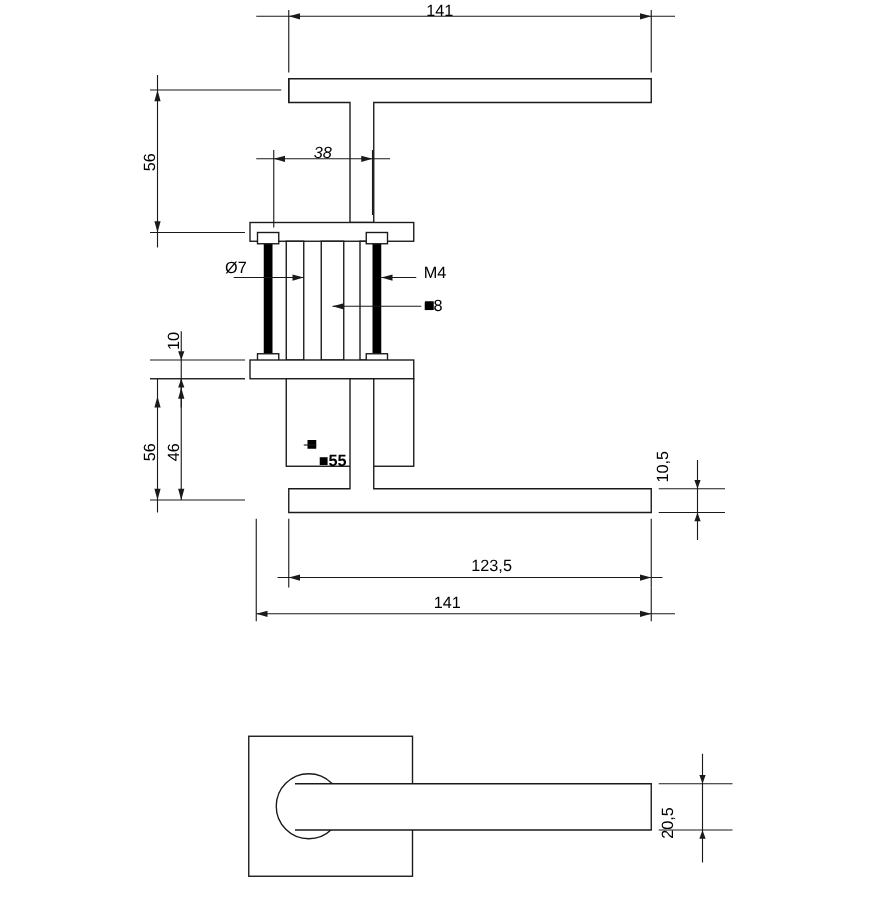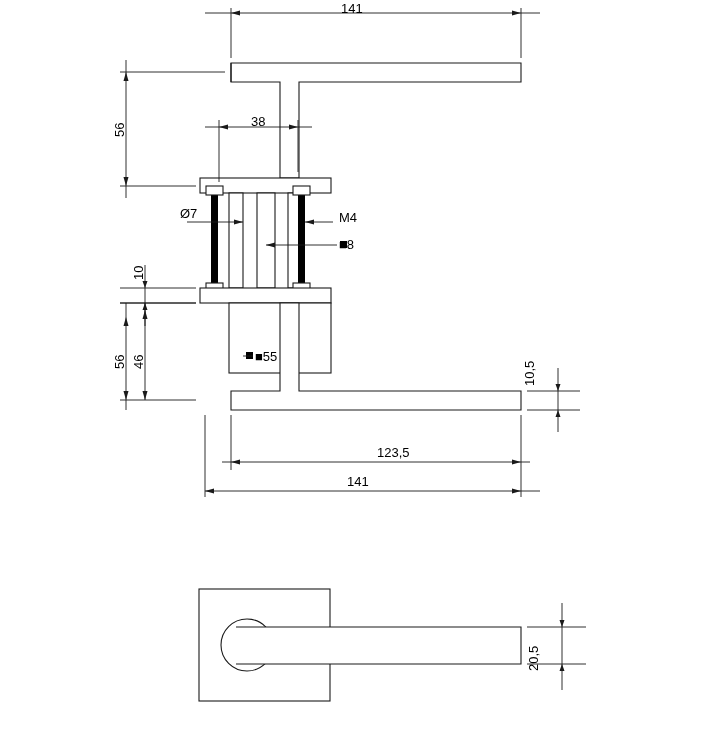--- a/index.html
+++ b/index.html
@@ -190,35 +190,35 @@
         <polygon points="562,664 559.5,671 564.5,671" fill="#1a1a1a" stroke="none"></polygon>
       </g>
 
     </g>
   </svg>
 
   <div class="dim-label" style="left:341px; top:2px;">141</div>
 
   <div class="dim-label vert" style="left:113px; top:137px; transform:rotate(-90deg);">56</div>
 
-  <div class="dim-label" style="left:251px; top:115px;">38</div>
+  <div class="dim-label" style="left:251px; top:115px;font-style:italic;">38</div>
 
   <div class="dim-label" style="left:152px; top:207px;margin-left:28px;">Ø7</div>
 
   <div class="dim-label" style="left:339px; top:211px;">M4</div>
 
   <div class="dim-label" style="left:339px; top:238px;">■8</div>
 
   <div class="dim-label vert" style="left:132px; top:280px; transform:rotate(-90deg);">10</div>
 
   <div class="dim-label vert" style="left:113px; top:369px; transform:rotate(-90deg);">56</div>
 
   <div class="dim-label vert" style="left:132px; top:369px; transform:rotate(-90deg);">46</div>
 
-  <div class="dim-label" style="left:255px; top:350px;">■55</div>
+  <div class="dim-label" style="left:255px; top:362px;font-weight:bold;">■55</div>
 
   <div class="dim-label vert" style="left:523px; top:386px; transform:rotate(-90deg);">10,5</div>
 
   <div class="dim-label" style="left:377px; top:446px;">123,5</div>
 
   <div class="dim-label" style="left:347px; top:475px;">141</div>
 
   <div class="dim-label vert" style="left:527px; top:671px; transform:rotate(-90deg);">20,5</div>
 
 </div>

